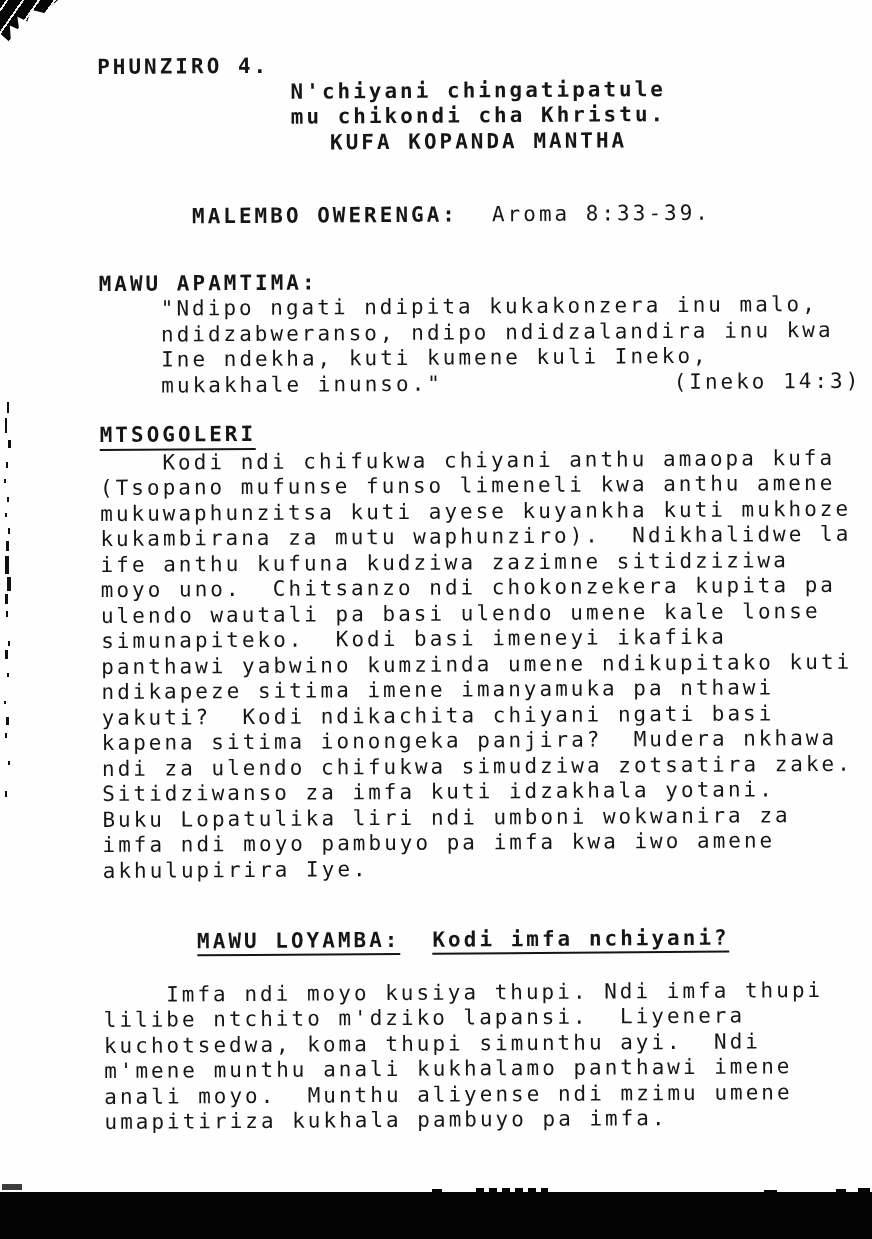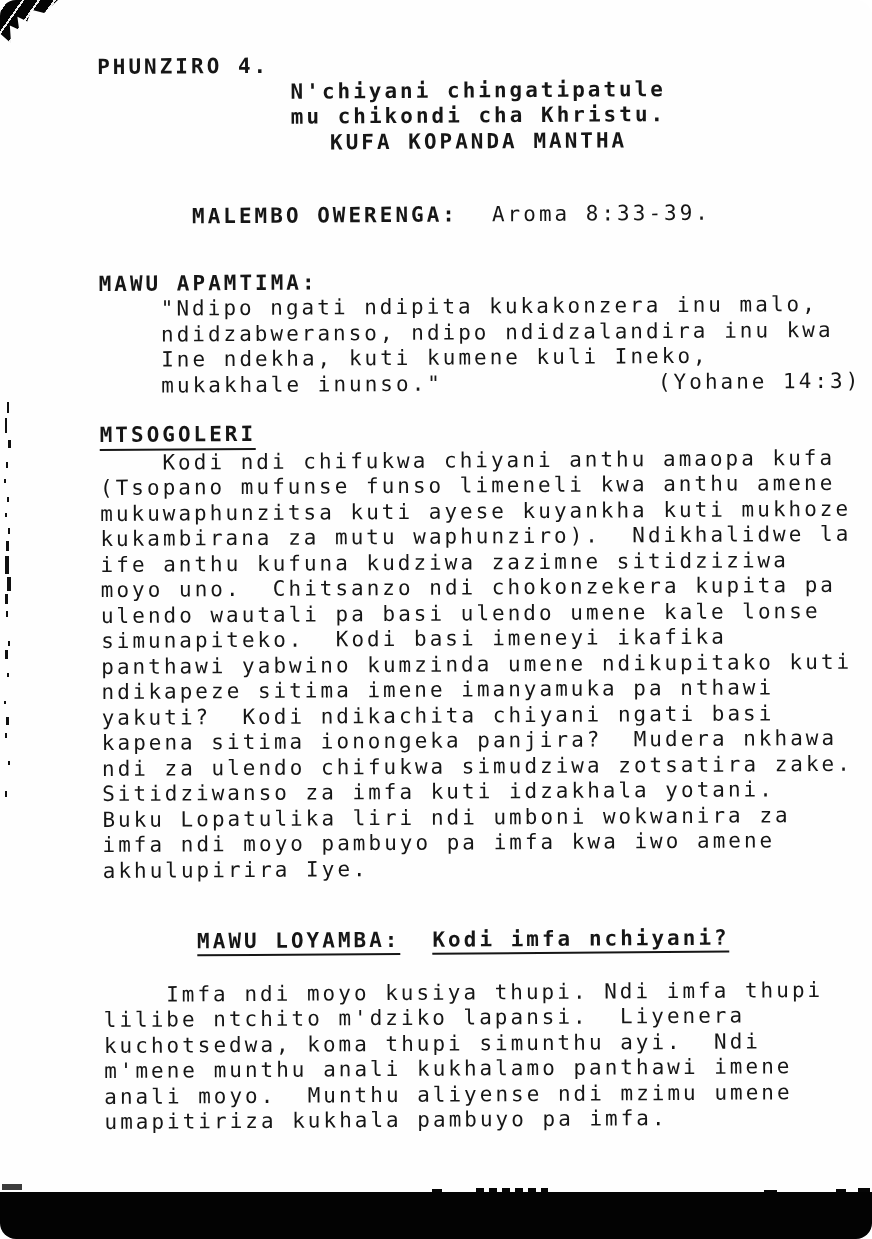--- a/index.html
+++ b/index.html
@@ -6,21 +6,20 @@
   html, body { margin: 0; padding: 0; background: #ffffff; }
 
   .page {
     position: relative;
     width: 872px;
     height: 1239px;
     background: #fefefe;
     overflow: hidden;
     font-family: "DejaVu Sans Mono", "Liberation Mono", monospace;
     color: #161616;
-    border-radius: 16px;
   }
 
   .content {
     position: absolute;
     top: 55px;
     left: 97px;
     width: 762px;
     font-size: 21px;
     line-height: 25.5px;
     letter-spacing: 3px;
@@ -122,21 +121,21 @@
     </div>
 
     <div class="memory-label bold">MAWU APAMTIMA:</div>
 
     <div class="quote-block">
       <div class="line">"Ndipo ngati ndipita kukakonzera inu malo,</div>
       <div class="line">ndidzabweranso, ndipo ndidzalandira inu kwa</div>
       <div class="line">Ine ndekha, kuti kumene kuli Ineko,</div>
       <div class="quote-last">
         <span class="line">mukakhale inunso."</span>
-        <span class="line">(Yohane 14:3)</span>
+        <span class="line">(Ineko 14:3)</span>
       </div>
     </div>
 
     <div class="section-heading">
       <span class="u bold">MTSOGOLERI</span>
     </div>
     <div class="para">
         <div class="line">    Kodi ndi chifukwa chiyani anthu amaopa kufa</div>
         <div class="line">(Tsopano mufunse funso limeneli kwa anthu amene</div>
         <div class="line">mukuwaphunzitsa kuti ayese kuyankha kuti mukhoze</div>

